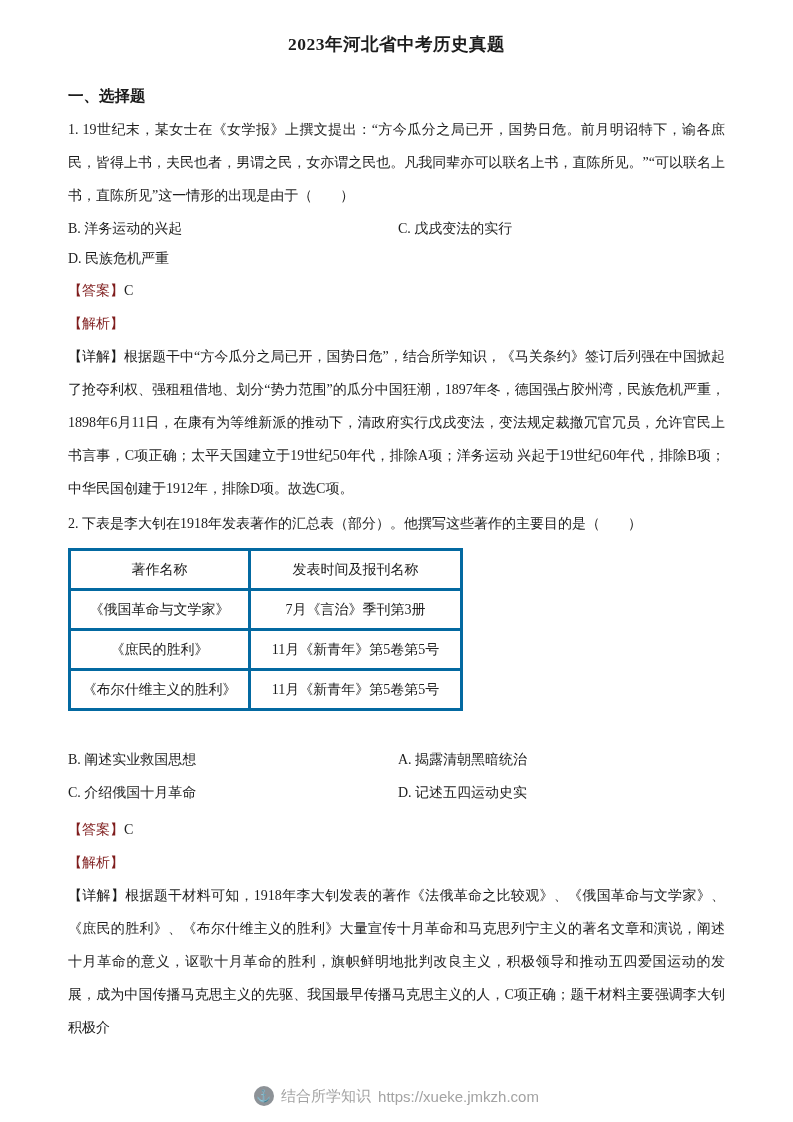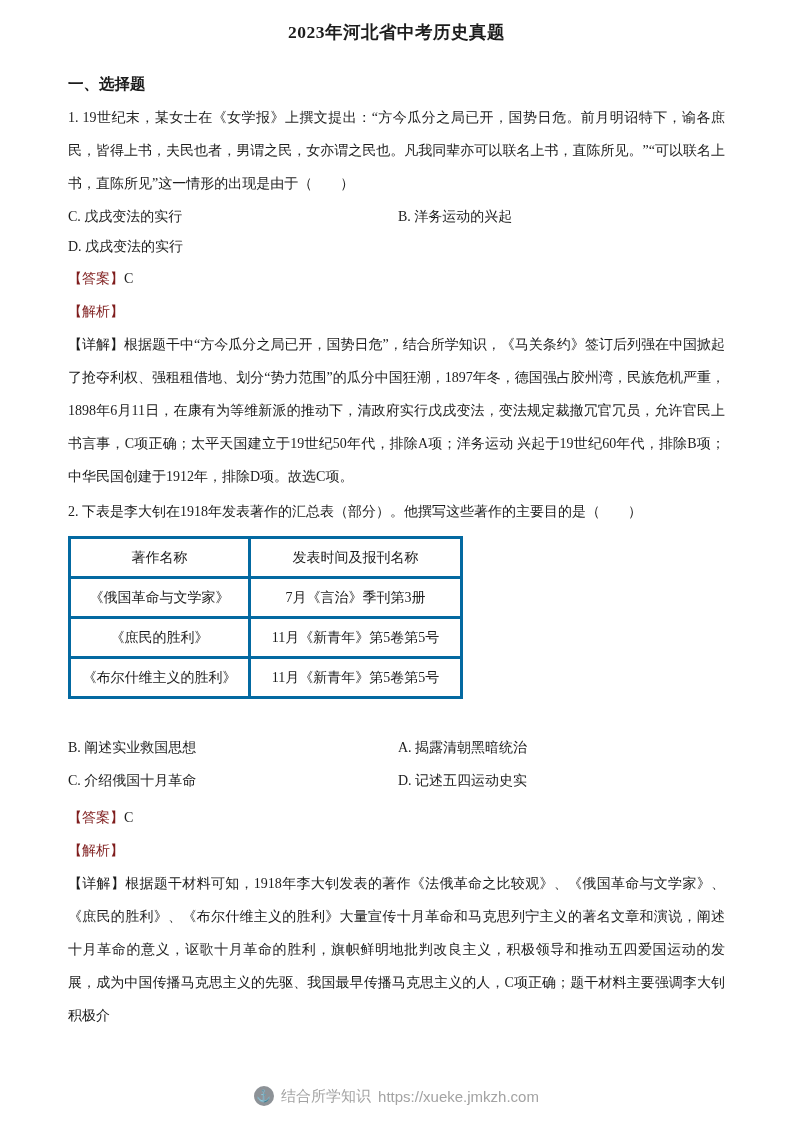--- a/index.html
+++ b/index.html
@@ -8,21 +8,21 @@
     position: relative;
     width: 793px;
     height: 1122px;
     margin: 0 auto;
     background: #ffffff;
     font-family: "Liberation Serif", "DejaVu Serif", serif;
     color: #1c1c1c;
     overflow: hidden;
   }
   .content {
-    padding: 20px 68px 0 68px;
+    padding: 32px 68px 0 68px;
   }
   .doc-title {
     text-align: center;
     font-size: 17.5px;
     font-weight: bold;
     letter-spacing: 0.5px;
   }
   .section-heading {
     margin-top: 30px;
     font-size: 15.5px;
@@ -101,23 +101,23 @@
 
 <div class="page">
   <div class="content">
 
     <div class="doc-title">2023年河北省中考历史真题</div>
     <div class="section-heading">一、选择题</div>
 
     <p class="stem">1. 19世纪末，某女士在《女学报》上撰文提出：“方今瓜分之局已开，国势日危。前月明诏特下，谕各庶民，皆得上书，夫民也者，男谓之民，女亦谓之民也。凡我同辈亦可以联名上书，直陈所见。”“可以联名上书，直陈所见”这一情形的出现是由于（　　）</p>
 
     <div class="options">
+      <div class="opt">B. 洋务运动的兴起</div>
       <div class="opt">C. 戊戌变法的实行</div>
-      <div class="opt">B. 洋务运动的兴起</div>
-      <div class="opt">D. 戊戌变法的实行</div>
+      <div class="opt">D. 民族危机严重</div>
     </div>
 
     <p class="ans-line"><span class="blue">【答案】</span><span>C</span></p>
     <p class="ans-line"><span class="blue">【解析】</span></p>
     <p class="detail">【详解】根据题干中“方今瓜分之局已开，国势日危”，结合所学知识，《马关条约》签订后列强在中国掀起了抢夺利权、强租租借地、划分“势力范围”的瓜分中国狂潮，1897年冬，德国强占胶州湾，民族危机严重，1898年6月11日，在康有为等维新派的推动下，清政府实行戊戌变法，变法规定裁撤冗官冗员，允许官民上书言事，C项正确；太平天国建立于19世纪50年代，排除A项；洋务运动 兴起于19世纪60年代，排除B项；中华民国创建于1912年，排除D项。故选C项。</p>
 
     <p class="stem q2-stem">2. 下表是李大钊在1918年发表著作的汇总表（部分）。他撰写这些著作的主要目的是（　　）</p>
 
     <table class="pub-table">
       <thead>

